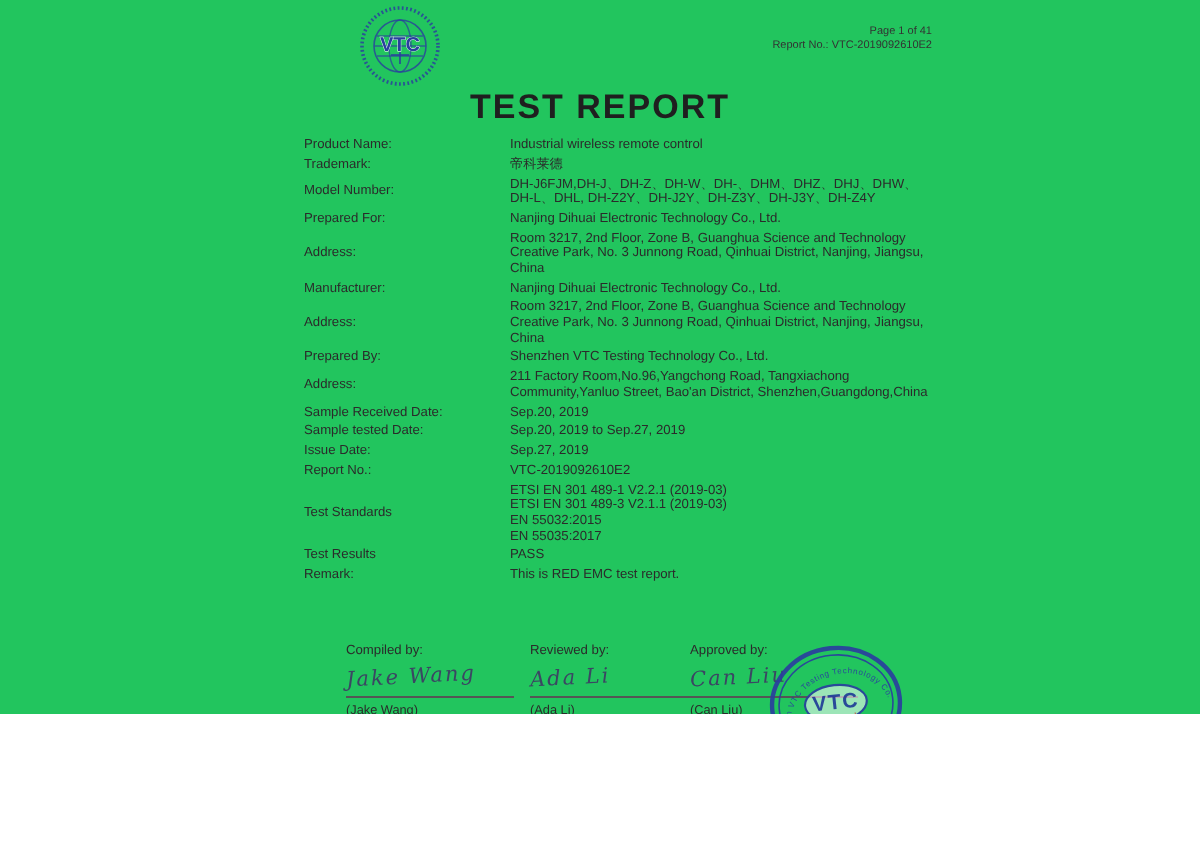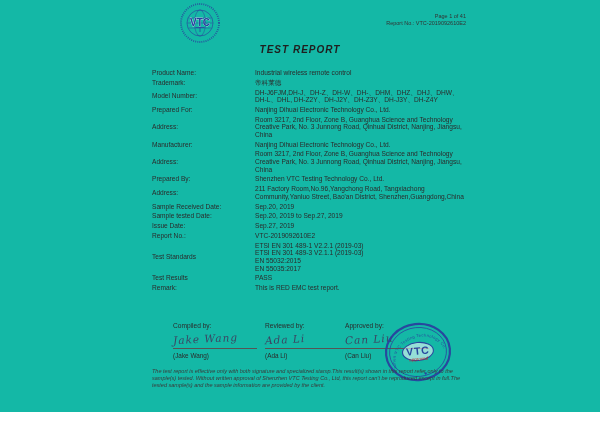--- a/index.html
+++ b/index.html
@@ -1,30 +1,30 @@
 <!DOCTYPE html>
 <html><head>
 <meta charset="utf-8">
 <style>
   * { margin:0; padding:0; box-sizing:border-box; }
   html,body { background:#ffffff; }
   body { font-family:"Liberation Sans", sans-serif; }
   .page {
-    position:relative; width:600px; height:412px; background:#14b8a6;
+    position:relative; width:600px; height:357px; background:#22c55e;
     overflow:hidden; color:#2b2b2b;
   }
   
   .logo { position:absolute; left:179px; top:2px; width:42px; height:42px; }
   .header-right {
     position:absolute; top:13px; right:134px; text-align:right;
     font-size:5.5px; line-height:7px; color:#333;
   }
   .report-title {
     position:absolute; top:44px; left:0; width:100%; text-align:center;
-    font-size:10px; font-weight:bold; letter-spacing:1px; color:#1f1f1f;font-style:italic;
+    font-size:17px; font-weight:bold; letter-spacing:1px; color:#1f1f1f;
   }
   
   .fields { position:absolute; left:152px; top:69px; width:315px; }
   .field-row { display:flex; align-items:center; margin-bottom:2.2px; }
   .field-label {
     width:103px; flex:0 0 103px; font-size:6.6px; line-height:7.6px; color:#2b2b2b;
   }
   .field-value {
     flex:1; font-size:6.6px; line-height:7.6px; color:#2b2b2b; white-space:pre-line;
   }

